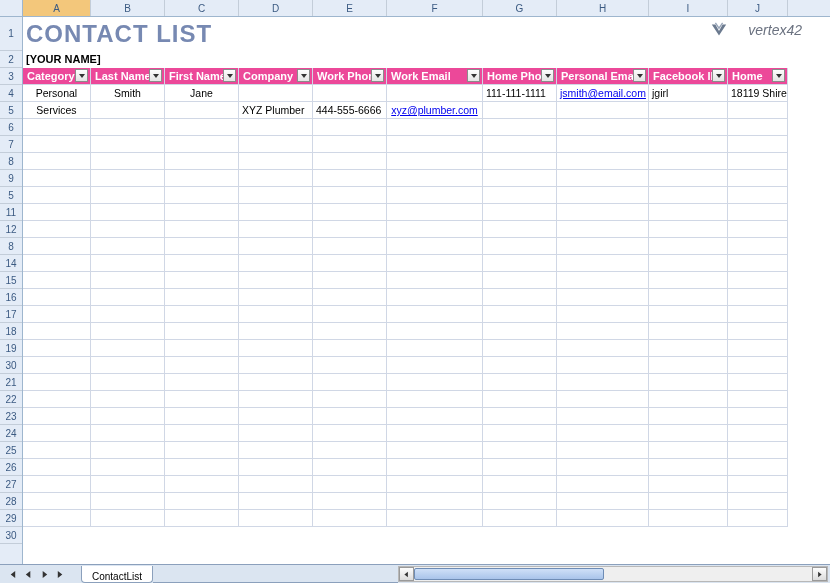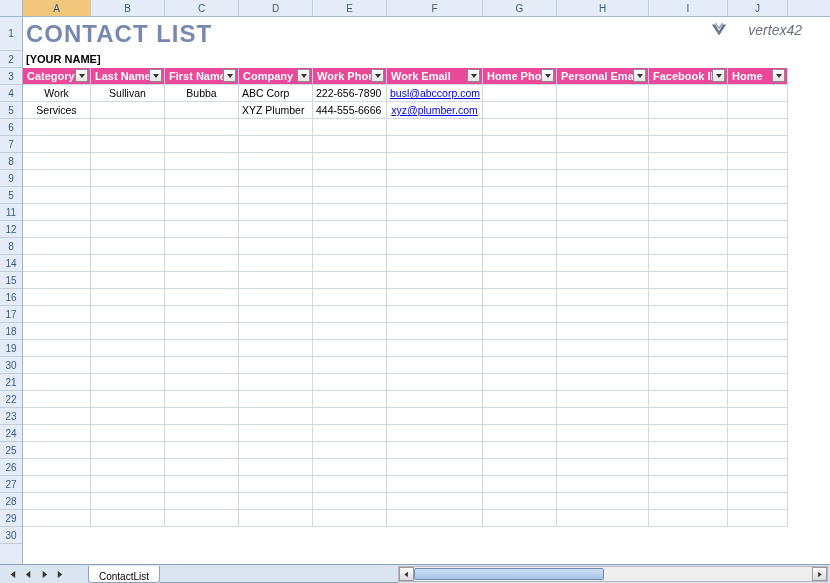--- a/index.html
+++ b/index.html
@@ -31,21 +31,21 @@
 .data-cell.center { text-align: center; }
 .data-cell.link { color: #0000ee; text-decoration: underline; }
 
 .logo { position: absolute; right: 28px; top: 4px; display: flex; align-items: center; gap: 20px; color: #6b7280; font-size: 14px; font-style: italic; }
 .logo-icon { width: 18px; height: 18px; }
 
 .tabbar { position: absolute; bottom: 0; left: 0; right: 0; height: 19px; background: #dbe5f1; border-top: 1px solid #8ba0bc; display: flex; align-items: center; }
 .nav-btns { display: flex; padding-left: 4px; gap: 0; }
 .nav-btn { width: 16px; height: 16px; display: flex; align-items: center; justify-content: center; color: #333; }
 .nav-btn svg { width: 9px; height: 9px; }
-.tab { background: #fff; border: 1px solid #8ba0bc; border-top: none; border-bottom-left-radius: 4px; border-bottom-right-radius: 4px; padding: 4px 10px; font-size: 10px; margin-left: 20px; height: 17px; line-height: 13px; }
+.tab { background: #fff; border: 1px solid #8ba0bc; border-top: none; border-bottom-left-radius: 4px; border-bottom-right-radius: 4px; padding: 4px 10px; font-size: 10px; margin-left: 13px; height: 17px; line-height: 13px; }
 .tab-spacer { flex: 1; border-bottom: 1px solid #8ba0bc; height: 100%; }
 .hscroll { width: 430px; height: 16px; background: #e8e8e8; border: 1px solid #b8b8b8; display: flex; align-items: center; margin-right: 2px; }
 .hscroll-btn { width: 15px; height: 14px; background: linear-gradient(#fdfdfd,#dcdcdc); border: 1px solid #9a9a9a; display: flex; align-items: center; justify-content: center; }
 .hscroll-track { flex: 1; height: 14px; position: relative; background: #efefef; }
 .hscroll-thumb { position: absolute; left: 0; width: 190px; height: 12px; top: 1px; background: linear-gradient(#cfe0f7,#a9c4ea); border: 1px solid #6e8cb5; border-radius: 2px; }
 
 
 .cw-A{width:68px}.cw-B{width:74px}.cw-C{width:74px}.cw-D{width:74px}.cw-E{width:74px}.cw-F{width:96px}.cw-G{width:74px}.cw-H{width:92px}.cw-I{width:79px}.cw-J{width:60px}
 </style>
 </head>
@@ -132,30 +132,30 @@
           <div class="cell cw-C hdr-cell">First Name<div class="filter-btn"></div></div>
           <div class="cell cw-D hdr-cell">Company<div class="filter-btn"></div></div>
           <div class="cell cw-E hdr-cell">Work Phone<div class="filter-btn"></div></div>
           <div class="cell cw-F hdr-cell">Work Email<div class="filter-btn"></div></div>
           <div class="cell cw-G hdr-cell">Home Phone<div class="filter-btn"></div></div>
           <div class="cell cw-H hdr-cell">Personal Email<div class="filter-btn"></div></div>
           <div class="cell cw-I hdr-cell">Facebook ID<div class="filter-btn"></div></div>
           <div class="cell cw-J hdr-cell">Home<div class="filter-btn"></div></div>
         </div>
         <div class="row ">
-          <div class="cell cw-A data-cell center">Work</div>
-          <div class="cell cw-B data-cell center">Sullivan</div>
-          <div class="cell cw-C data-cell center">Bubba</div>
-          <div class="cell cw-D data-cell">ABC Corp</div>
-          <div class="cell cw-E data-cell">222-656-7890</div>
-          <div class="cell cw-F data-cell center link">busl@abccorp.com</div>
-          <div class="cell cw-G data-cell"></div>
-          <div class="cell cw-H data-cell"></div>
-          <div class="cell cw-I data-cell"></div>
-          <div class="cell cw-J data-cell"></div>
+          <div class="cell cw-A data-cell center">Personal</div>
+          <div class="cell cw-B data-cell center">Smith</div>
+          <div class="cell cw-C data-cell center">Jane</div>
+          <div class="cell cw-D data-cell"></div>
+          <div class="cell cw-E data-cell"></div>
+          <div class="cell cw-F data-cell center"></div>
+          <div class="cell cw-G data-cell">111-111-1111</div>
+          <div class="cell cw-H data-cell link">jsmith@email.com</div>
+          <div class="cell cw-I data-cell">jgirl</div>
+          <div class="cell cw-J data-cell">18119 Shire</div>
         </div>
         <div class="row ">
           <div class="cell cw-A data-cell center">Services</div>
           <div class="cell cw-B data-cell center"></div>
           <div class="cell cw-C data-cell center"></div>
           <div class="cell cw-D data-cell">XYZ Plumber</div>
           <div class="cell cw-E data-cell">444-555-6666</div>
           <div class="cell cw-F data-cell center link">xyz@plumber.com</div>
           <div class="cell cw-G data-cell"></div>
           <div class="cell cw-H data-cell"></div>

